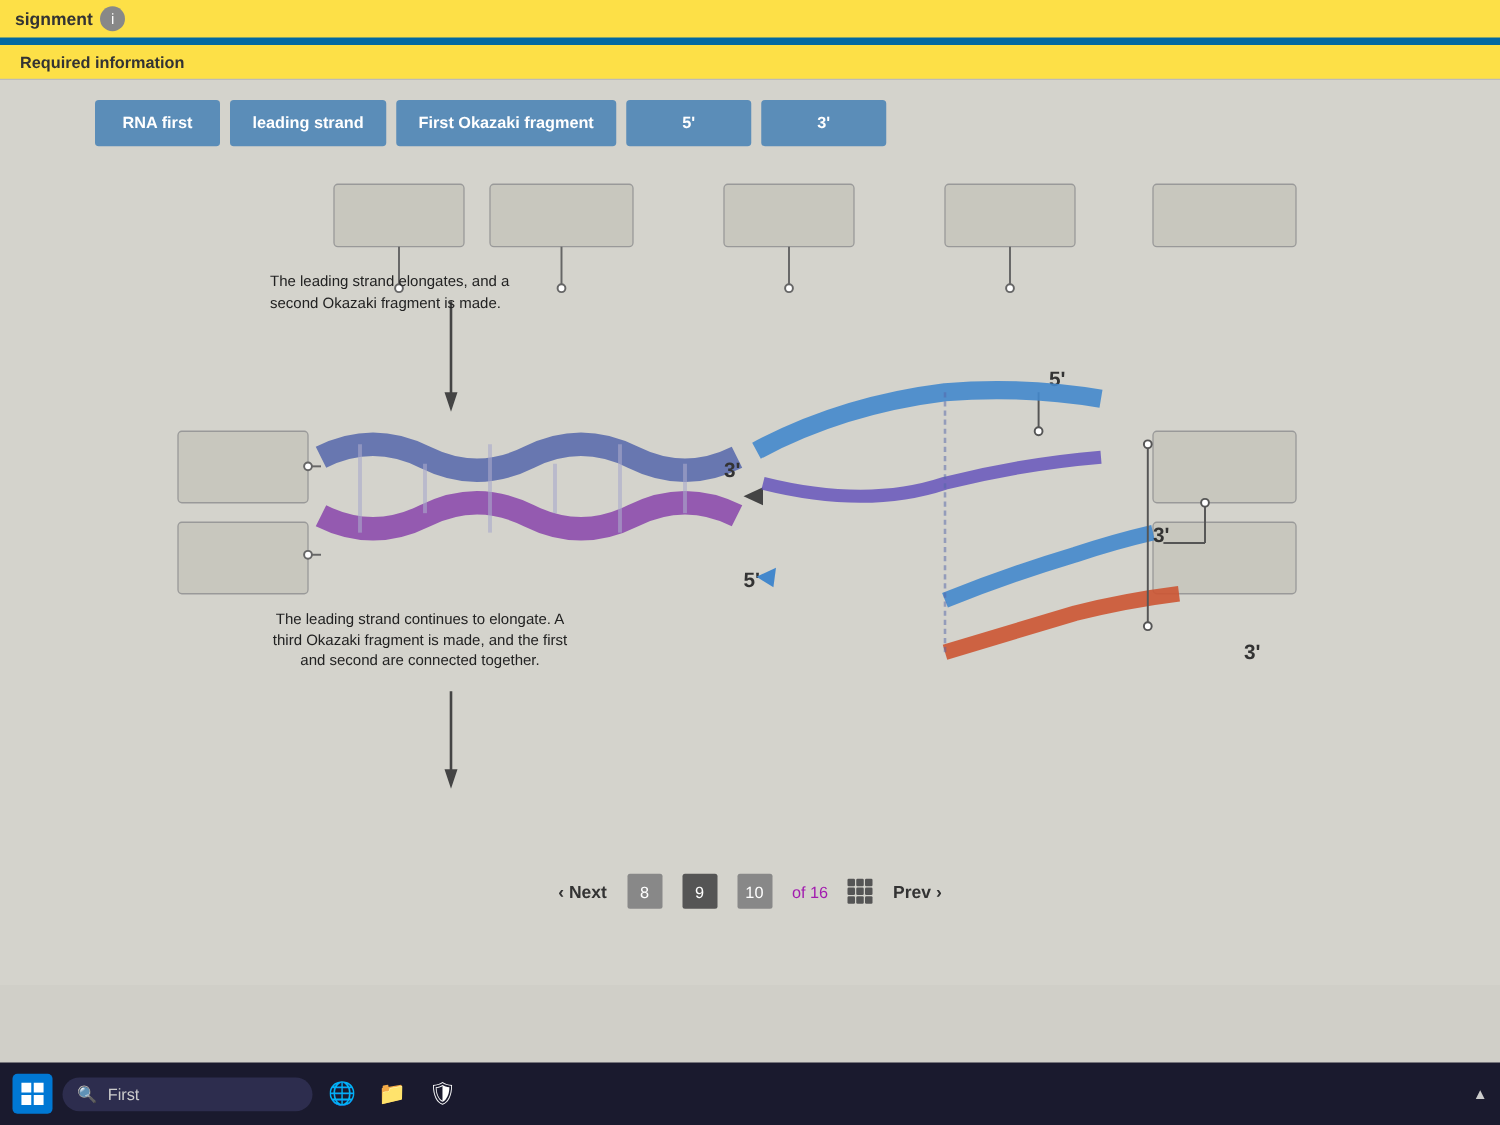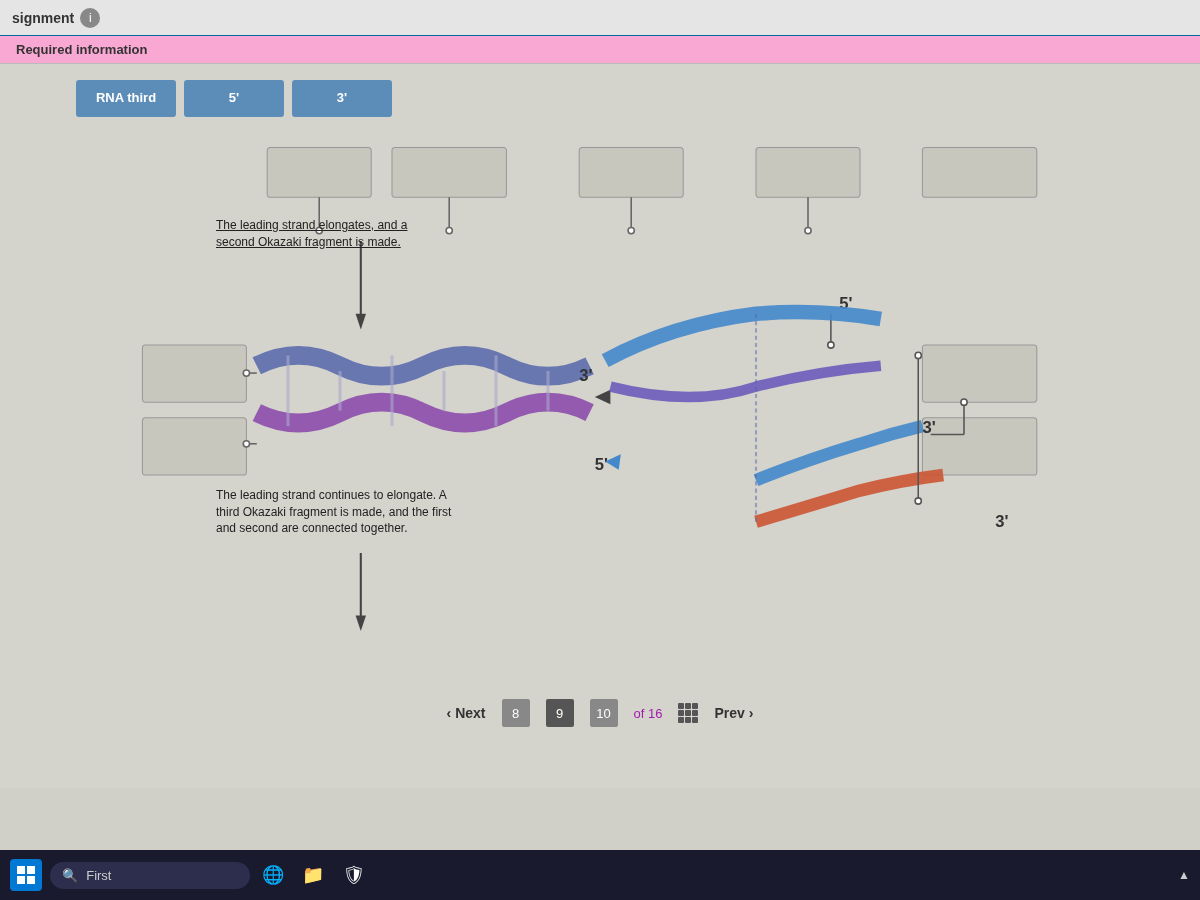--- a/index.html
+++ b/index.html
@@ -9,25 +9,25 @@
       background: #d0cfc8;
       font-family: Arial, sans-serif;
       overflow: hidden;
       position: relative;
     }
 
     
     .top-bar {
       width: 100%;
       height: 36px;
-      background: #e5e5e5;
+      background: #fde047;
       display: flex;
       align-items: center;
       padding: 0 12px;
-      border-bottom: 1px solid #0369a1;
+      border-bottom: 6px solid #0369a1;
     }
     .top-bar-title {
       font-size: 14px;
       font-weight: bold;
       color: #333;
     }
     .info-badge {
       width: 20px;
       height: 20px;
       background: #888;
@@ -36,21 +36,21 @@
       font-size: 12px;
       display: inline-flex;
       align-items: center;
       justify-content: center;
       margin-left: 6px;
       cursor: pointer;
     }
 
     
     .required-info {
-      background: #f9a8d4;
+      background: #fde047;
       padding: 6px 16px;
       border-bottom: 1px solid #bbb;
       font-size: 13px;
       font-weight: bold;
       color: #333;
     }
 
     
     .main-content {
       width: 100%;
@@ -229,21 +229,23 @@
   <span class="info-badge">i</span>
 </div>
 
 <div class="required-info">
   <span>Required information</span>
 </div>
 
 <div class="main-content">
 
   <div class="label-buttons">
-    <button class="label-btn">RNA third</button>
+    <button class="label-btn">RNA first</button>
+    <button class="label-btn">leading strand</button>
+    <button class="label-btn wide">First Okazaki fragment</button>
     <button class="label-btn">5'</button>
     <button class="label-btn">3'</button>
   </div>
 
   <div class="diagram-area">
 
     <svg class="dna-svg" viewBox="0 0 900 500" xmlns="http://www.w3.org/2000/svg">
 
       <rect x="130" y="10" width="100" height="48" rx="3" fill="#c8c7be" stroke="#999" stroke-width="1"></rect>
 
@@ -317,25 +319,25 @@
       <polygon points="220,475 215,460 225,460" fill="#444"></polygon>
 
       <line x1="110" y1="227" x2="120" y2="227" stroke="#666" stroke-width="1.5"></line>
       <circle cx="110" cy="227" r="3" fill="white" stroke="#666" stroke-width="1.5"></circle>
       <line x1="110" y1="295" x2="120" y2="295" stroke="#666" stroke-width="1.5"></line>
       <circle cx="110" cy="295" r="3" fill="white" stroke="#666" stroke-width="1.5"></circle>
 
       <line x1="600" y1="170" x2="600" y2="370" stroke="#5566aa" stroke-width="2" stroke-dasharray="4,3" opacity="0.5"></line>
     </svg>
 
-    <div class="annotation" style="left: 200px; top: 80px; width: 200px; text-decoration: underline;">
+    <div class="annotation" style="left: 200px; top: 80px; width: 200px;">
       <span>The leading strand elongates, and a second Okazaki fragment is made.</span>
     </div>
 
-    <div class="annotation" style="left: 200px; top: 350px; width: 240px;">
+    <div class="annotation" style="left: 200px; top: 350px; width: 240px; text-align: center;">
       <span>The leading strand continues to elongate. A third Okazaki fragment is made, and the first and second are connected together.</span>
     </div>
 
   </div>
 
   <div class="bottom-nav">
     <button class="nav-btn">
       <span>‹</span>
       <span>Next</span>
     </button>

